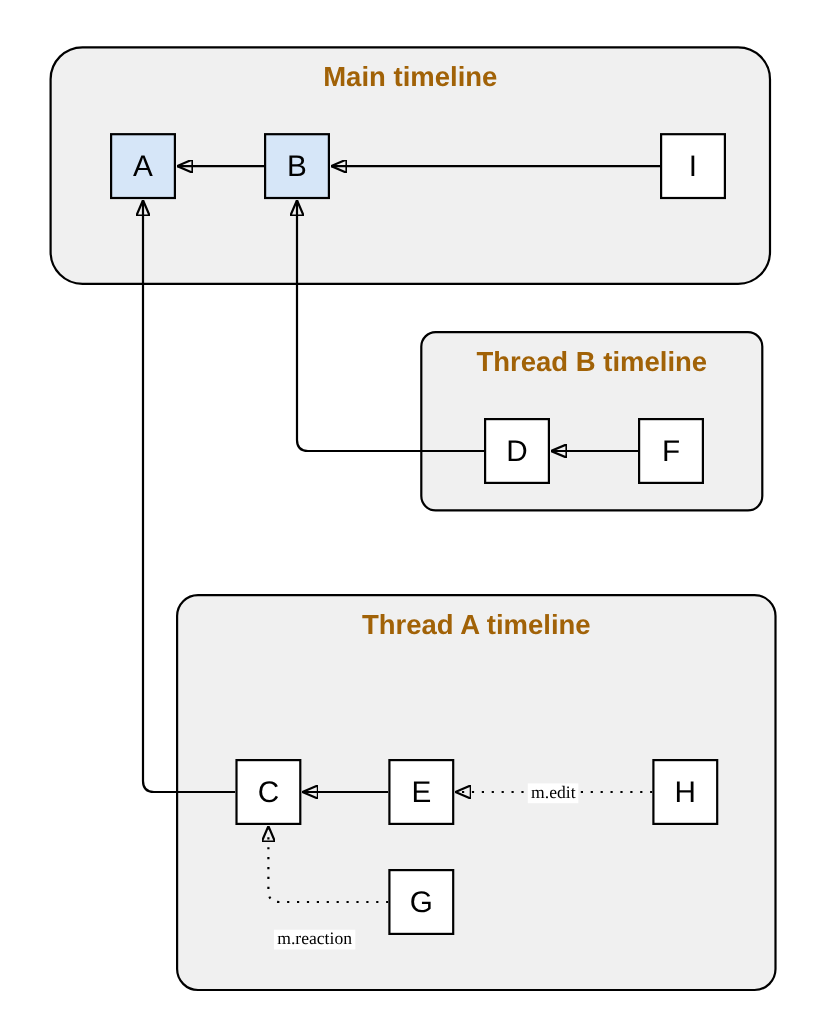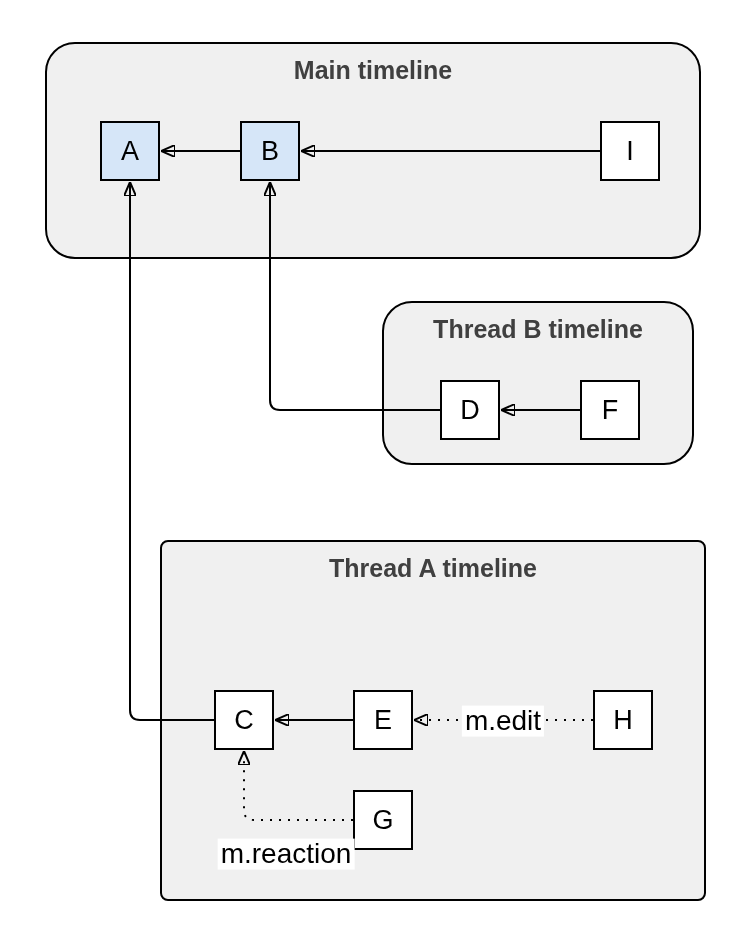--- a/index.html
+++ b/index.html
@@ -22,21 +22,21 @@
     box-sizing: border-box;
   }
   .timeline-title {
     position: absolute;
     top: 12px;
     left: 0;
     width: 100%;
     text-align: center;
     font-size: 25px;
     font-weight: bold;
-    color: #404040;
+    color: #a16207;
     white-space: nowrap;
   }
   .edges {
     position: absolute;
     left: 0;
     top: 0;
     width: 756px;
     height: 942px;
     pointer-events: none;
   }
@@ -62,40 +62,41 @@
     color: #000000;
   }
   .node.highlight {
     background: #d6e6f8;
   }
   .edge-label {
     position: absolute;
     transform: translate(-50%, -50%);
     background: #ffffff;
     color: #000000;
-    font-size: 28px;
+    font-size: 16px;
     line-height: 1.1;
     padding: 0 3px;
     white-space: nowrap;
+    font-family: Liberation Serif, serif;
   }
 </style>
 </head>
 <body>
 
 <div class="canvas">
 
   <div class="timeline" style="left:45px; top:42px; width:656px; height:217px; border-radius:30px;">
     <div class="timeline-title">Main timeline</div>
   </div>
 
-  <div class="timeline" style="left:382px; top:301px; width:312px; height:164px; border-radius:30px;">
+  <div class="timeline" style="left:382px; top:301px; width:312px; height:164px; border-radius:14px;">
     <div class="timeline-title">Thread B timeline</div>
   </div>
 
-  <div class="timeline" style="left:160px; top:540px; width:546px; height:361px; border-radius:8px;">
+  <div class="timeline" style="left:160px; top:540px; width:546px; height:361px; border-radius:20px;">
     <div class="timeline-title">Thread A timeline</div>
   </div>
 
   <svg class="edges" viewBox="0 0 756 942" xmlns="http://www.w3.org/2000/svg">
     <defs>
       <marker id="arrow" viewBox="0 0 14 12" refX="14" refY="6" markerWidth="14" markerHeight="12" markerUnits="userSpaceOnUse" orient="auto">
         <path d="M0,0 L14,6 L0,12 Z" fill="#000000"></path>
       </marker>
     </defs>
     <path d="M240,151 H161" marker-end="url(#arrow)"></path>

